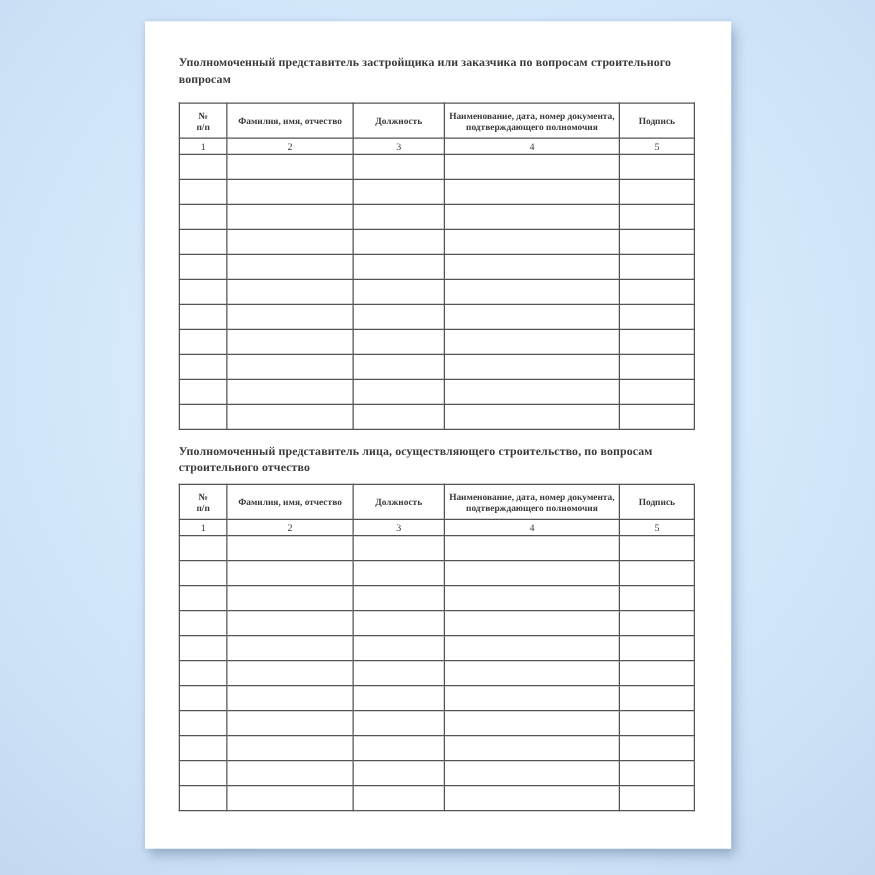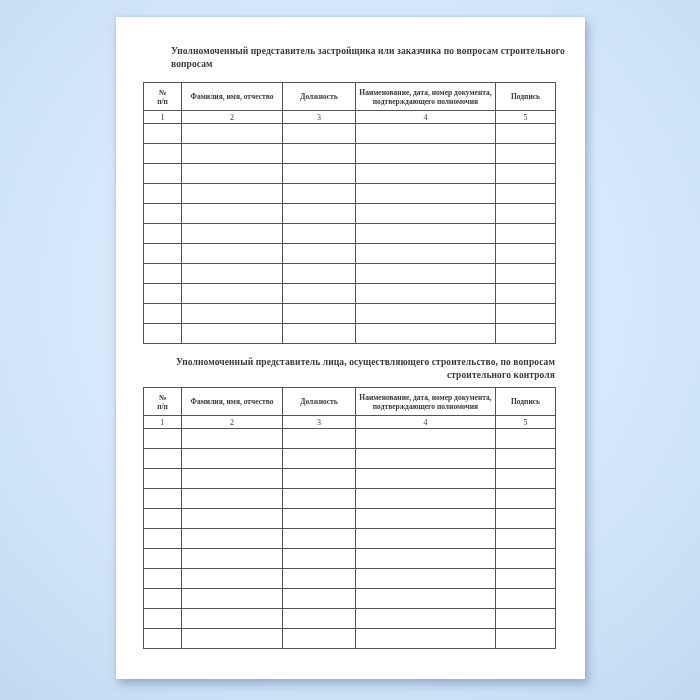--- a/index.html
+++ b/index.html
@@ -25,21 +25,21 @@
     padding: 28px 30px 0 27px;
   }
 
   .section-heading {
     font-weight: bold;
     font-size: 9.5px;
     line-height: 13px;
     color: #3a3a3a;
     letter-spacing: 0.1px;
   }
-  .section-heading .hline { display: block; white-space: nowrap; margin-left: 28px; }
+  .section-heading .hline { display: block; white-space: nowrap; }
 
   .doc-table {
     width: 412px;
     border-collapse: collapse;
     table-layout: fixed;
     margin-top: 11px;
   }
   .doc-table th, .doc-table td {
     border: 1px solid #545454;
     color: #3a3a3a;
@@ -59,21 +59,21 @@
     height: 13px;
     font-size: 8px;
     line-height: 11px;
     font-weight: normal;
     text-align: center;
     vertical-align: middle;
     padding: 0;
   }
   .doc-table tbody td { height: 20px; }
 
-  .section-second .section-heading { margin-top: 12px; text-align: right; }
+  .section-second .section-heading { margin-top: 12px; }
   .section-second .doc-table { margin-top: 5px; }
 </style>
 </head>
 <body>
 
 <div class="stage">
   <div class="doc-page">
 
     <section class="section-first">
       <h2 class="section-heading">
@@ -183,21 +183,21 @@
             <td></td>
             <td></td>
           </tr>
           </tbody>
       </table>
     </section>
 
     <section class="section-second">
       <h2 class="section-heading">
         <span class="hline">Уполномоченный представитель лица, осуществляющего строительство, по вопросам</span>
-        <span class="hline">строительного контроля</span>
+        <span class="hline">строительного отчество</span>
       </h2>
       <table class="doc-table">
         <colgroup>
           <col style="width:38px">
             <col style="width:101px">
             <col style="width:73px">
             <col style="width:140px">
             <col style="width:60px">
         </colgroup>
         <thead>

